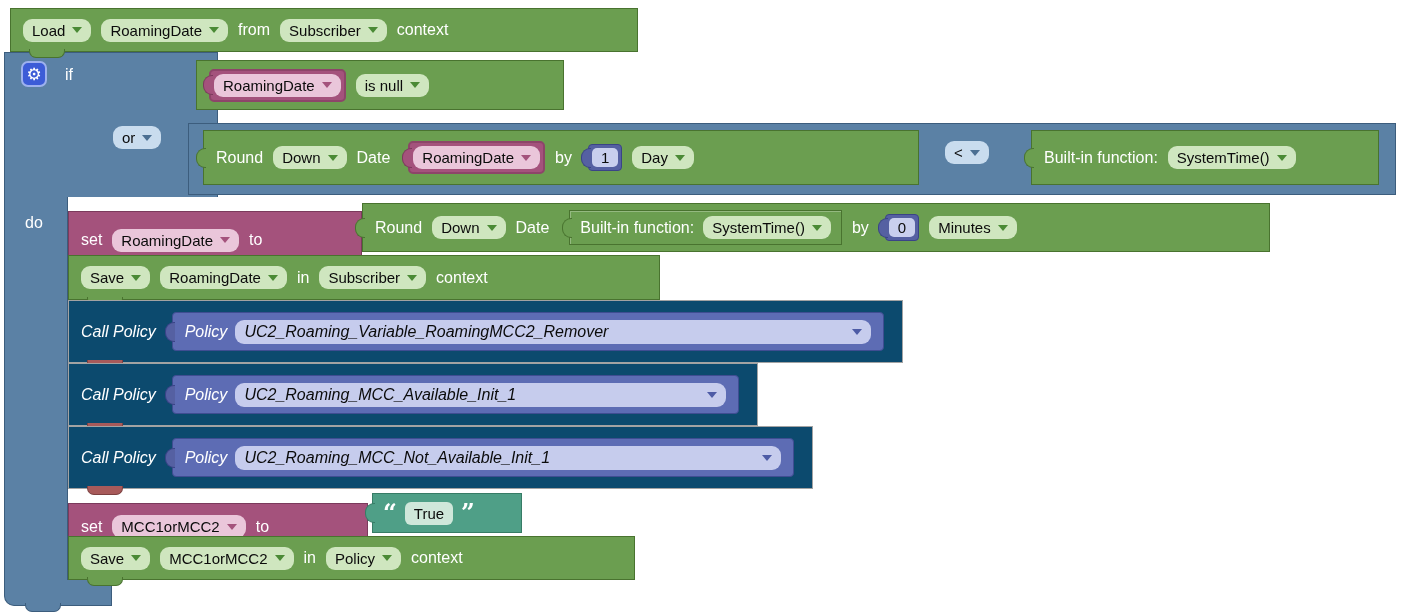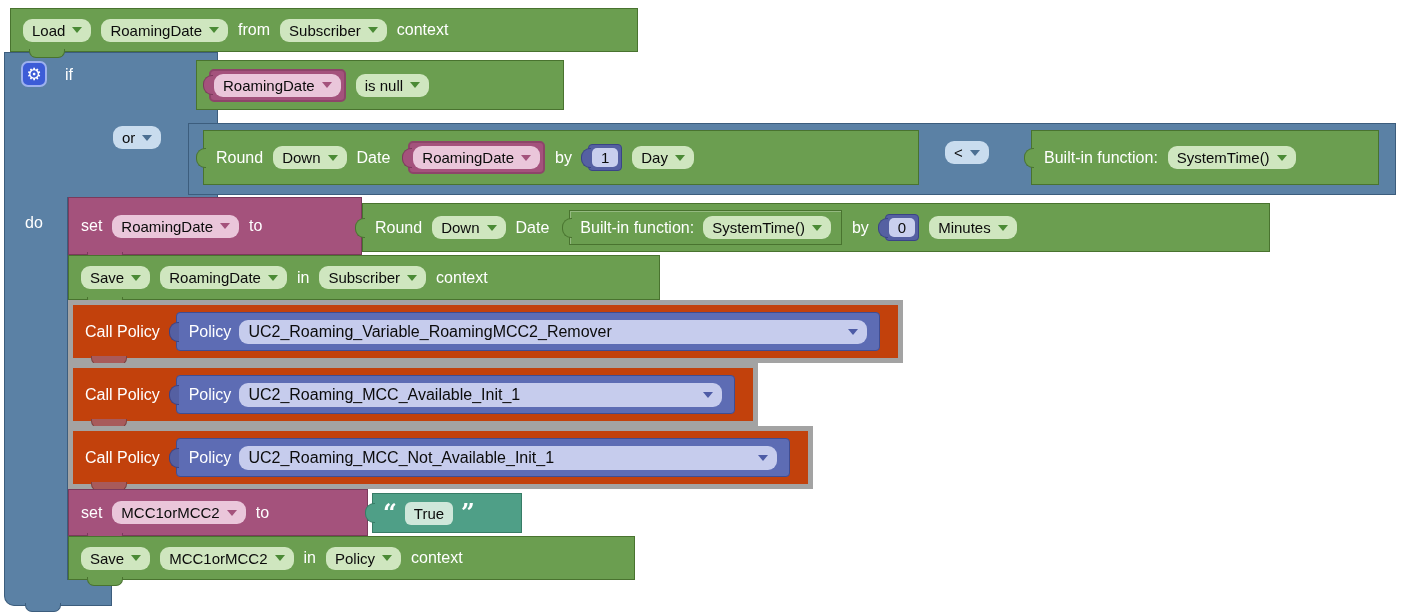--- a/index.html
+++ b/index.html
@@ -2,22 +2,22 @@
 <html><head>
 <meta charset="utf-8">
 <style>
   html,body{margin:0;padding:0;background:#fff;}
   #canvas{position:relative;width:1406px;height:612px;background:#fff;overflow:hidden;
           font-family:"Liberation Sans",sans-serif;}
   .block{position:absolute;box-sizing:border-box;display:flex;align-items:center;
          gap:10px;padding:11px 12px;}
   .g{background:#6b9e50;border:1px solid #49732f;}
   .b{background:#5b81a5;border:1px solid #3c5d7d;}
-  .p{background:#a4527c;border:1px solid #7b3a5c;}
-  .r{background:#c2410c;border:5px solid #a3a3a3;}
+  .p{background:#a4527c;border:1px solid #7b3a5c;margin-top:14px;}
+  .r{background:#0c4a6e;border:1px solid #a3a3a3;font-style:italic;}
   .i{background:#5d6cb4;border:1px solid #3f4d92;border-radius:4px;}
   .t{background:#4f9f87;border:1px solid #377c66;}
   .bare{padding:0;gap:0;}
   .wl{color:#fff;font-size:16px;white-space:nowrap;}
   .dd{display:inline-flex;align-items:center;gap:7px;border-radius:9px;padding:3px 9px;
       font-size:15px;color:#0b0b0b;white-space:nowrap;cursor:pointer;}
   .dd-g{background:#cfe6bf;}
   .dd-b{background:#c9dcee;}
   .dd-p{background:#eac6da;}
   .dd-i{background:#c6cced;font-size:16px;}

